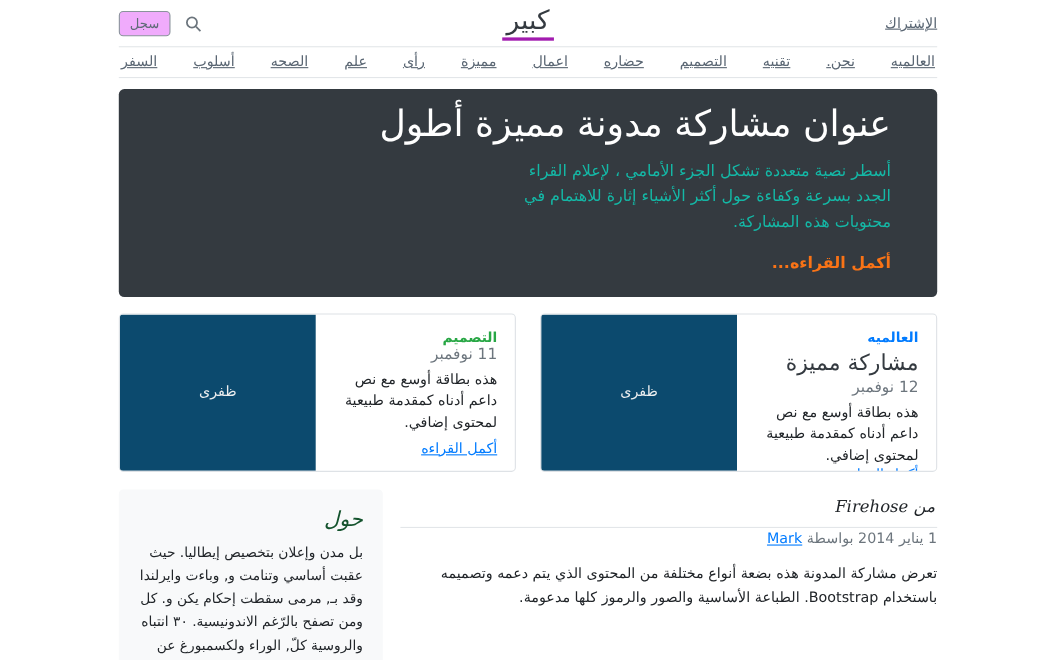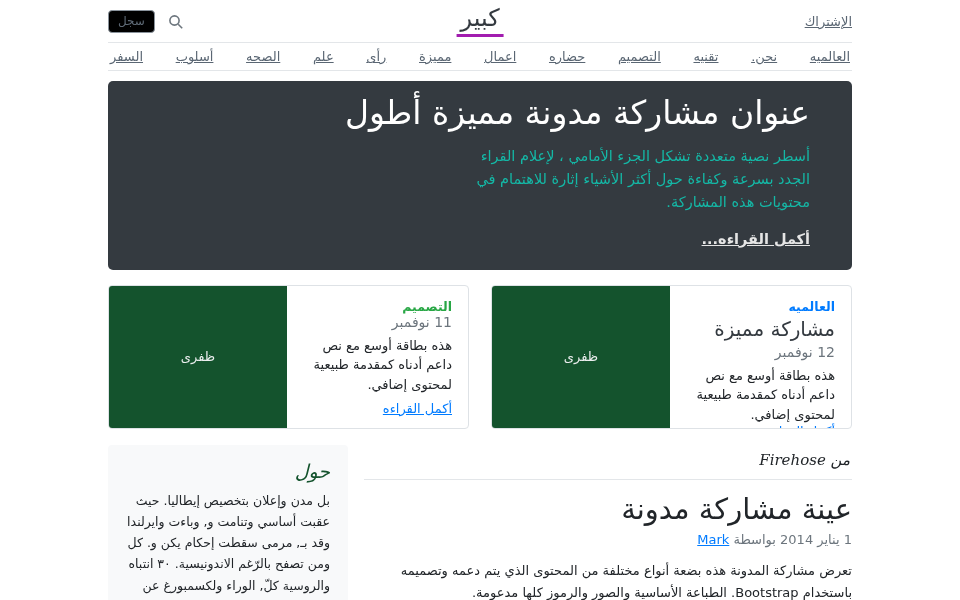--- a/index.html
+++ b/index.html
@@ -22,21 +22,21 @@
   .logo {
     position: absolute; right: 50%; transform: translateX(50%); top: 4px;
     font-family: "DejaVu Serif", "DejaVu Sans", serif;
     font-size: 24px; color: #343a40; cursor: pointer;
     border-bottom: 3px solid #a21caf; padding: 0 4px 2px;
   }
   .search-group { display: flex; align-items: center; gap: 13px; }
   .search-icon { width: 16px; height: 16px; cursor: pointer; display: block; }
   .signup-btn {
     font-family: "DejaVu Sans", sans-serif;
-    font-size: 12px; color: #5f6b77; background: #000000;
+    font-size: 12px; color: #5f6b77; background: #f0abfc;
     border: 1px solid #8a939c; border-radius: 4px;
     padding: 3px 9px 4px; cursor: pointer;
   }
 
   
   .nav {
     display: flex; justify-content: space-between; align-items: center;
     border-top: 1px solid #e3e6e9; border-bottom: 1px solid #e3e6e9;
     padding: 6px 2px;
   }
@@ -52,22 +52,22 @@
   }
   .hero-title {
     font-family: "DejaVu Serif", "DejaVu Sans", serif;
     font-weight: 500; font-size: 33px; line-height: 1.3; margin-bottom: 10px;
   }
   .hero-text {
     font-size: 14.5px; line-height: 1.58; color: #14b8a6;
     max-width: 348px; margin-bottom: 15px;
   }
   .hero-link {
-    font-size: 14.5px; font-weight: bold; color: #e5e5e5;
-    text-decoration: underline; cursor: pointer;
+    font-size: 14.5px; font-weight: bold; color: #f97316;
+    cursor: pointer;
   }
 
   
   .cards { display: flex; gap: 22px; margin-top: 15px; }
   .card {
     flex: 1; height: 144px; border: 1px solid #dee2e6; border-radius: 4px;
     overflow: hidden; display: flex; background: #fff;
   }
   .card-body {
     flex: 1; padding: 13px 16px 12px; display: flex; flex-direction: column;
@@ -80,21 +80,21 @@
     font-family: "DejaVu Serif", "DejaVu Sans", serif; font-weight: 500;
     font-size: 20px; color: #343a40; margin: 3px 0 3px;
   }
   .card-date { font-size: 14px; color: #6c757d; margin-bottom: 6px; }
   .card-text { font-size: 13px; line-height: 1.5; color: #212529; }
   .card-link {
     margin-top: auto; font-size: 13px; color: #007bff;
     text-decoration: underline; cursor: pointer; align-self: flex-start;
   }
   .card-thumb {
-    width: 178px; flex-shrink: 0; background: #14532d; color: #eceeef;
+    width: 178px; flex-shrink: 0; background: #0c4a6e; color: #eceeef;
     display: flex; align-items: center; justify-content: center; font-size: 13px;
   }
 
   
   .main-row { display: flex; gap: 16px; margin-top: 16px; align-items: flex-start; }
   .content { flex: 1; min-width: 0; }
   .section-title {
     font-family: "DejaVu Serif", "DejaVu Sans", serif; font-style: italic;
     font-weight: 500; font-size: 15px; color: #212529;
     padding: 6px 2px 10px; border-bottom: 1px solid #e3e6e9; text-align: right;
@@ -180,21 +180,20 @@
       <div class="card-thumb">ظفرى</div>
     </div>
 
   </div>
 
   <div class="main-row">
 
     <div class="content">
       <h2 class="section-title">من Firehose</h2>
       <article>
-        <h2 class="post-title">عينة مشاركة مدونة</h2>
         <p class="post-meta"><span>1 يناير 2014 بواسطة </span><a>Mark</a></p>
         <p>تعرض مشاركة المدونة هذه بضعة أنواع مختلفة من المحتوى الذي يتم دعمه وتصميمه باستخدام Bootstrap. الطباعة الأساسية والصور والرموز كلها مدعومة.</p>
 
       </article>
     </div>
 
     <aside class="sidebar">
       <div class="about-box">
         <h4 class="widget-title">حول</h4>
         <div class="about-text">بل مدن وإعلان بتخصيص إيطاليا. حيث عقبت أساسي وتنامت و, وباءت وايرلندا وقد بـ, مرمى سقطت إحكام يكن و. كل ومن تصفح بالرّغم الاندونيسية. ٣٠ انتباه والروسية كلّ, الوراء ولكسمبورغ عن لكل. الحاصُة والإتحاد لان بل, وقد الهجوم وتنامت و,</div>

